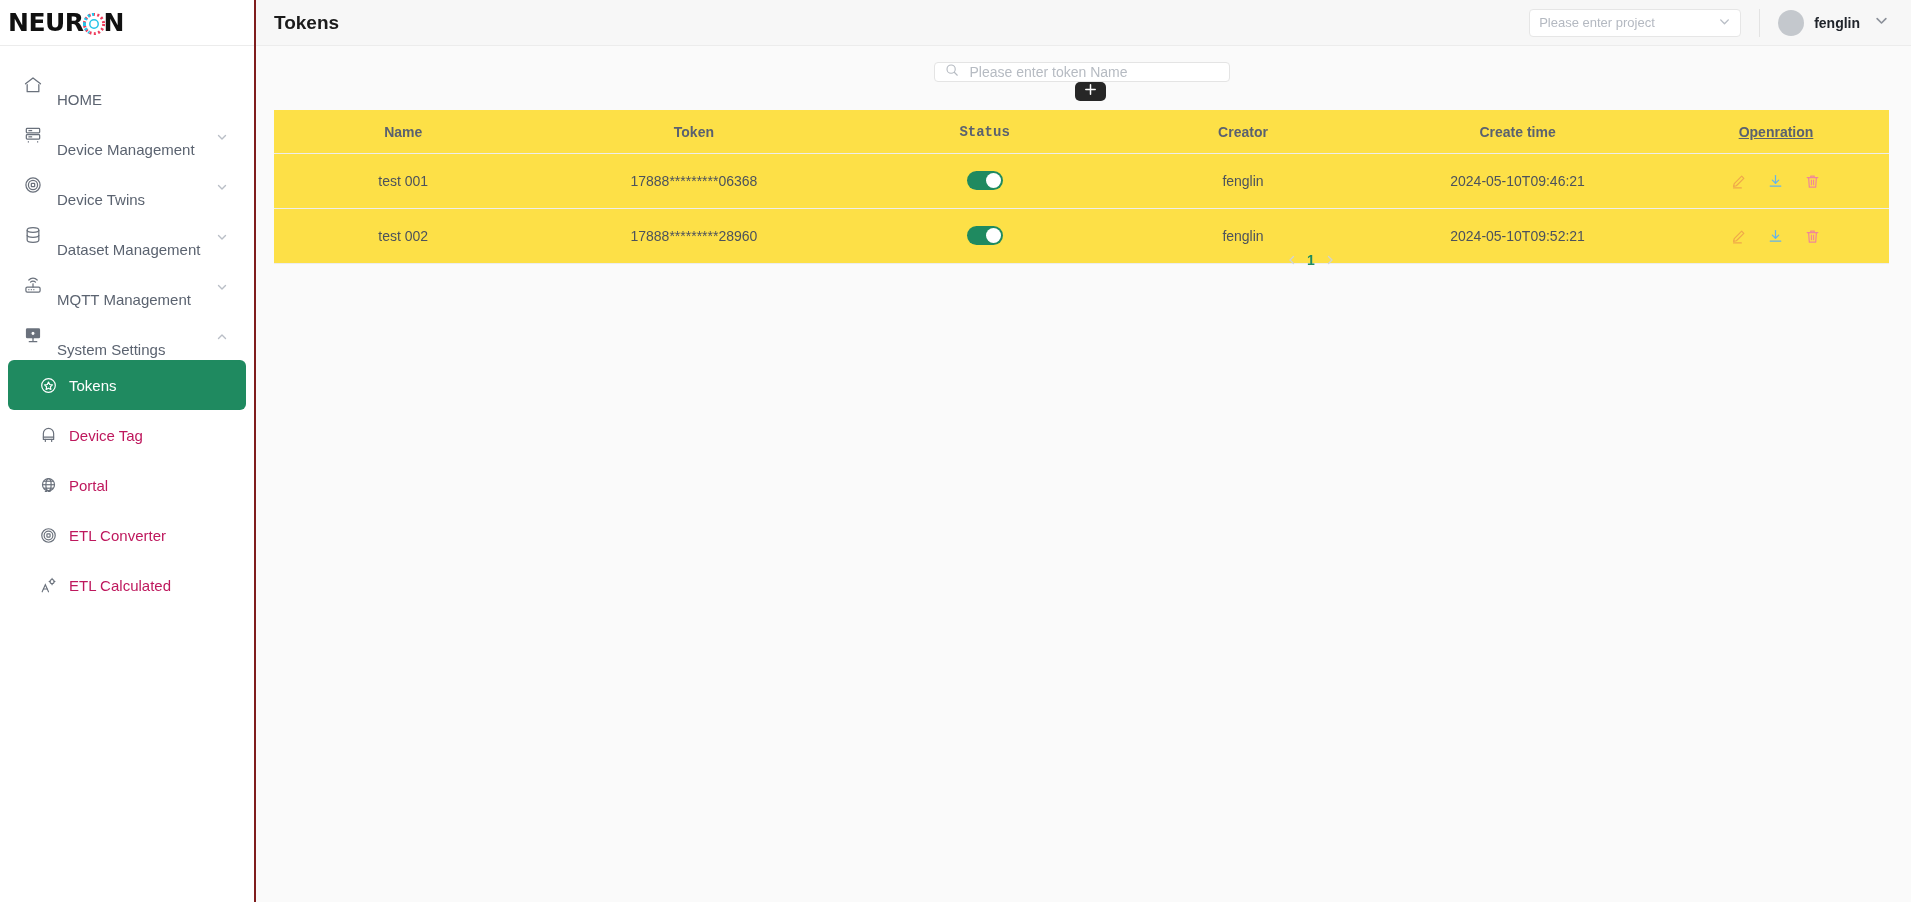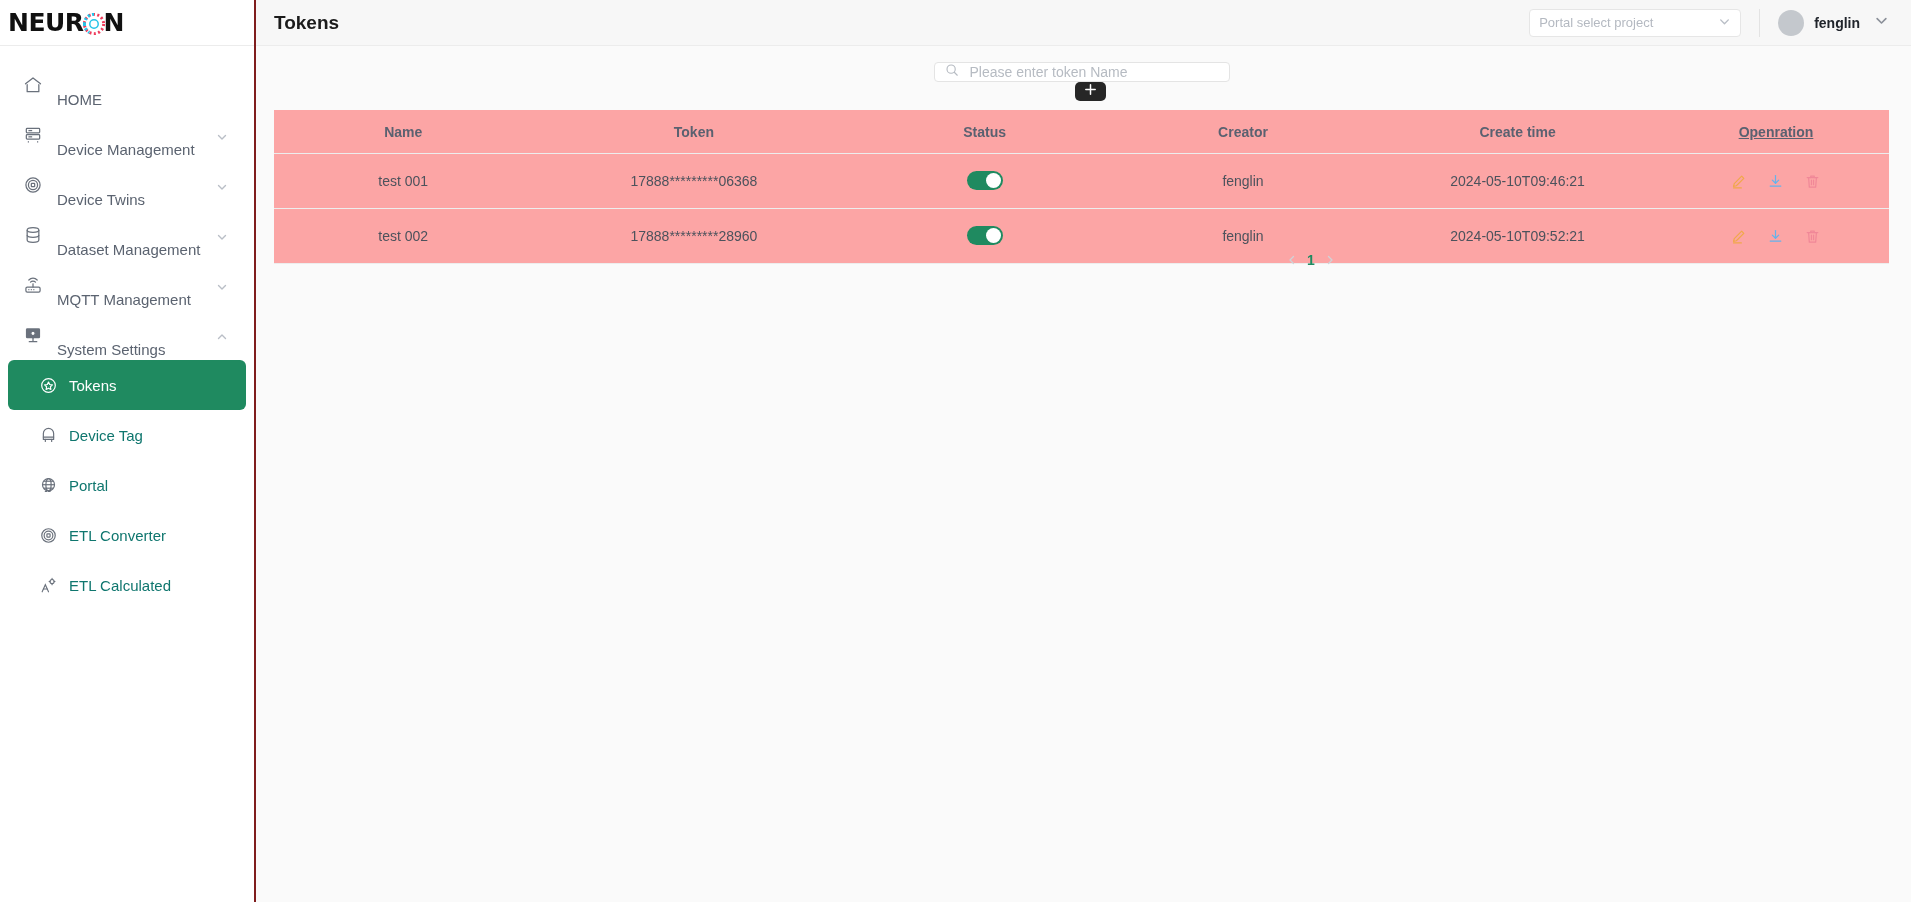--- a/index.html
+++ b/index.html
@@ -48,21 +48,21 @@
   .nav-item .ico svg { display:block; }
   .nav-item .label { white-space: nowrap; margin-top: 29px; }
   .nav-item .chev {
     position: absolute; right: 26px; top: 50%; transform: translateY(-50%);
     width: 12px; height: 12px;
   }
   .sub-item {
     height: 50px;
     display: flex; align-items: center;
     padding-left: 30px;
-    color: #0f766e;
+    color: #be185d;
     font-size: 15px;
     cursor: pointer;
     margin: 0 8px;
     border-radius: 6px;
   }
   .sub-item .ico { width: 20px; height: 20px; display:inline-flex; align-items:center; justify-content:center; margin-right: 11px; flex: 0 0 20px; }
   .sub-item.active {
     background: #1f8a60;
     color: #ffffff;
   }
@@ -114,38 +114,38 @@
   .search-box input::placeholder { color: #b6bbc2; }
   .add-btn {
     width: 31px; height: 31px;
     background: #262626;
     border-radius: 5px;
     margin-left: 17px;
     display: flex; align-items: center; justify-content: center;
     cursor: pointer;
   }
 
-  .table-card { background: #fca5a5; }
+  .table-card { background: #fde047; }
   table { width: 100%; border-collapse: collapse; table-layout: fixed; }
   thead th {
     font-size: 14px; font-weight: 700; color: #5a6170;
     padding: 14px 0 13px;
     border-bottom: 1px solid #ededed;
     text-align: center;
   }
   tbody td {
     font-size: 14px; color: #4c525c;
     padding: 17px 0;
     border-bottom: 1px solid #ededed;
     text-align: center;
     vertical-align: middle;
   }
   .col-name   { width: 16%; }
   .col-token  { width: 20%; }
-  .col-status { width: 16%; }
+  .col-status { width: 16%; font-family: Liberation Mono, monospace; }
   .col-creator{ width: 16%; }
   .col-time   { width: 18%; }
   .col-oper   { width: 14%; text-decoration: underline; }
 
   .toggle {
     width: 36px; height: 19px;
     background: #1f8a60;
     border-radius: 10px;
     display: inline-flex; align-items: center;
     justify-content: flex-end;
@@ -357,21 +357,21 @@
     </nav>
   </aside>
 
   <section class="main">
 
     <header class="topbar">
       <div class="page-title">Tokens</div>
 
       <div class="topbar-right">
         <div class="project-select">
-          <span>Portal select project</span>
+          <span>Please enter project</span>
           <span class="sel-chev">
             <svg width="13" height="13" viewBox="0 0 12 12" fill="none" stroke="#b9bec6" stroke-width="1.3" stroke-linecap="round" stroke-linejoin="round">
                 <path d="M2.5 4.5 L6 8 L9.5 4.5"></path>
               </svg>
           </span>
         </div>
 
         <div class="divider-v"></div>
 
         <div class="user-box">

